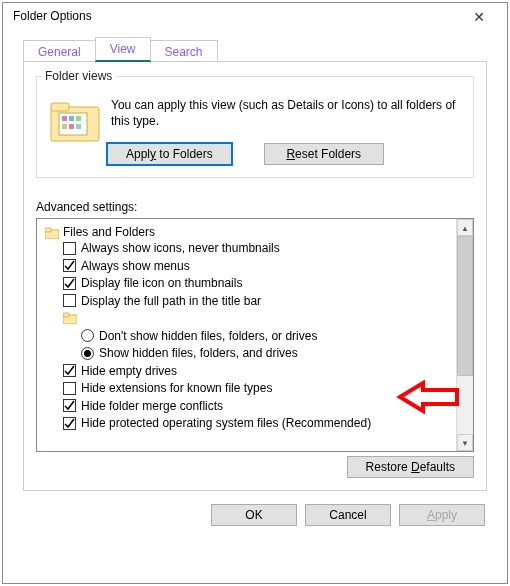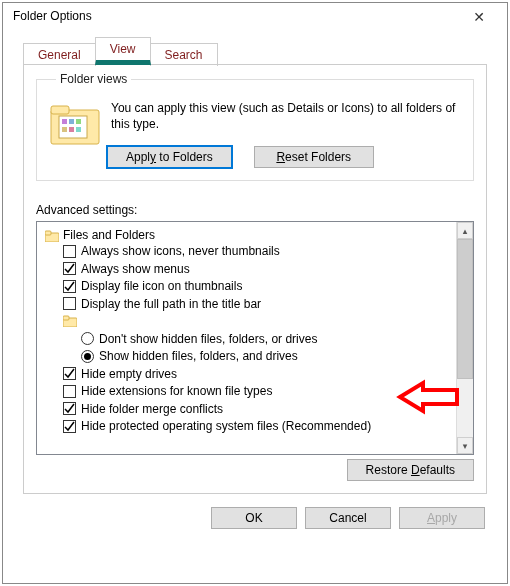--- a/index.html
+++ b/index.html
@@ -2,30 +2,30 @@
 <html><head>
 <meta charset="utf-8">
 <style>
   * { box-sizing: border-box; font-family: "Segoe UI", Tahoma, sans-serif; font-size: 12px; }
   body { margin: 0; background: #fff; width: 510px; height: 586px; position: relative; }
   .window { border: 1px solid #888; width: 506px; height: 582px; margin: 2px; background: #fff; display: flex; flex-direction: column; }
   .titlebar { display: flex; align-items: flex-start; justify-content: space-between; padding: 6px 8px 4px 10px; }
   .titlebar-title { font-size: 12px; }
   .close-x { width: 40px; text-align: center; font-size: 14px; color: #333; cursor: default; }
   .tabs { display: flex; align-items: flex-end; margin: 8px 0 0 20px; position: relative; }
-  .tab { padding: 4px 14px 4px 14px; border: 1px solid #ccc; border-bottom: none; background: #fff; color: #7f1d1d; cursor: default; margin-right: -1px; position: relative; }
+  .tab { padding: 4px 14px 4px 14px; border: 1px solid #ccc; border-bottom: none; background: #fff; color: #8b5cf6; cursor: default; margin-right: -1px; position: relative; }
   .tab.inactive { background: #fff; top: 1px; }
-  .tab.active { background: #fff; border-bottom: 5px solid #0f766e; z-index: 2; }
+  .tab.active { background: #fff; border-bottom: 2px solid #0f766e; z-index: 2; }
   .tab-body { border: 1px solid #ccc; margin: 0 20px 0 20px; padding: 10px 12px 12px 12px; position: relative; top: -1px; }
   .views-group { border: 1px solid #ddd; position: relative; padding: 18px 10px 12px 10px; margin-top: 4px; }
-  .views-legend { position: absolute; top: -8px; left: 19px; background: #fff; padding: 0 4px; color: #222; }
+  .views-legend { position: absolute; top: -8px; left: 4px; background: #fff; padding: 0 4px; color: #222; }
   .folder-icon { width: 52px; height: 44px; display: inline-block; margin: 4px 6px 0 2px; }
   .views-row { display: flex; }
   .views-text { flex: 1; padding: 2px 4px 8px 4px; line-height: 1.35; }
-  .views-buttons { display: flex; gap: 22px; margin-left: 60px; }
+  .views-buttons { display: flex; gap: 32px; margin-left: 60px; }
   .btn { background: #e1e1e1; border: 1px solid #adadad; padding: 3px 18px; cursor: default; min-width: 120px; text-align: center; }
   .btn.default-focus { outline: 2px solid #0078d7; outline-offset: -1px; }
   .btn.disabled { color: #a8a8a8; }
   .adv-label { margin: 22px 0 4px 0; }
   .tree-box { border: 1px solid #828790; height: 234px; display: flex; }
   .tree-inner { flex: 1; overflow: hidden; padding: 2px 0 2px 4px; white-space: nowrap; }
   .scrollbar { width: 17px; background: #f0f0f0; border-left: 1px solid #ddd; position: relative; }
   .scroll-arrow { height: 17px; border: 1px solid #cfcfcf; margin: 0; background: #f0f0f0; display: flex; align-items: center; justify-content: center; font-size: 9px; color: #555; }
   .scroll-thumb { position: absolute; top: 17px; left: 0; right: 0; height: 140px; background: #cdcdcd; border: 1px solid #bfbfbf; }
   .row { display: flex; align-items: center; height: 16px; margin: 1.5px 0; }

